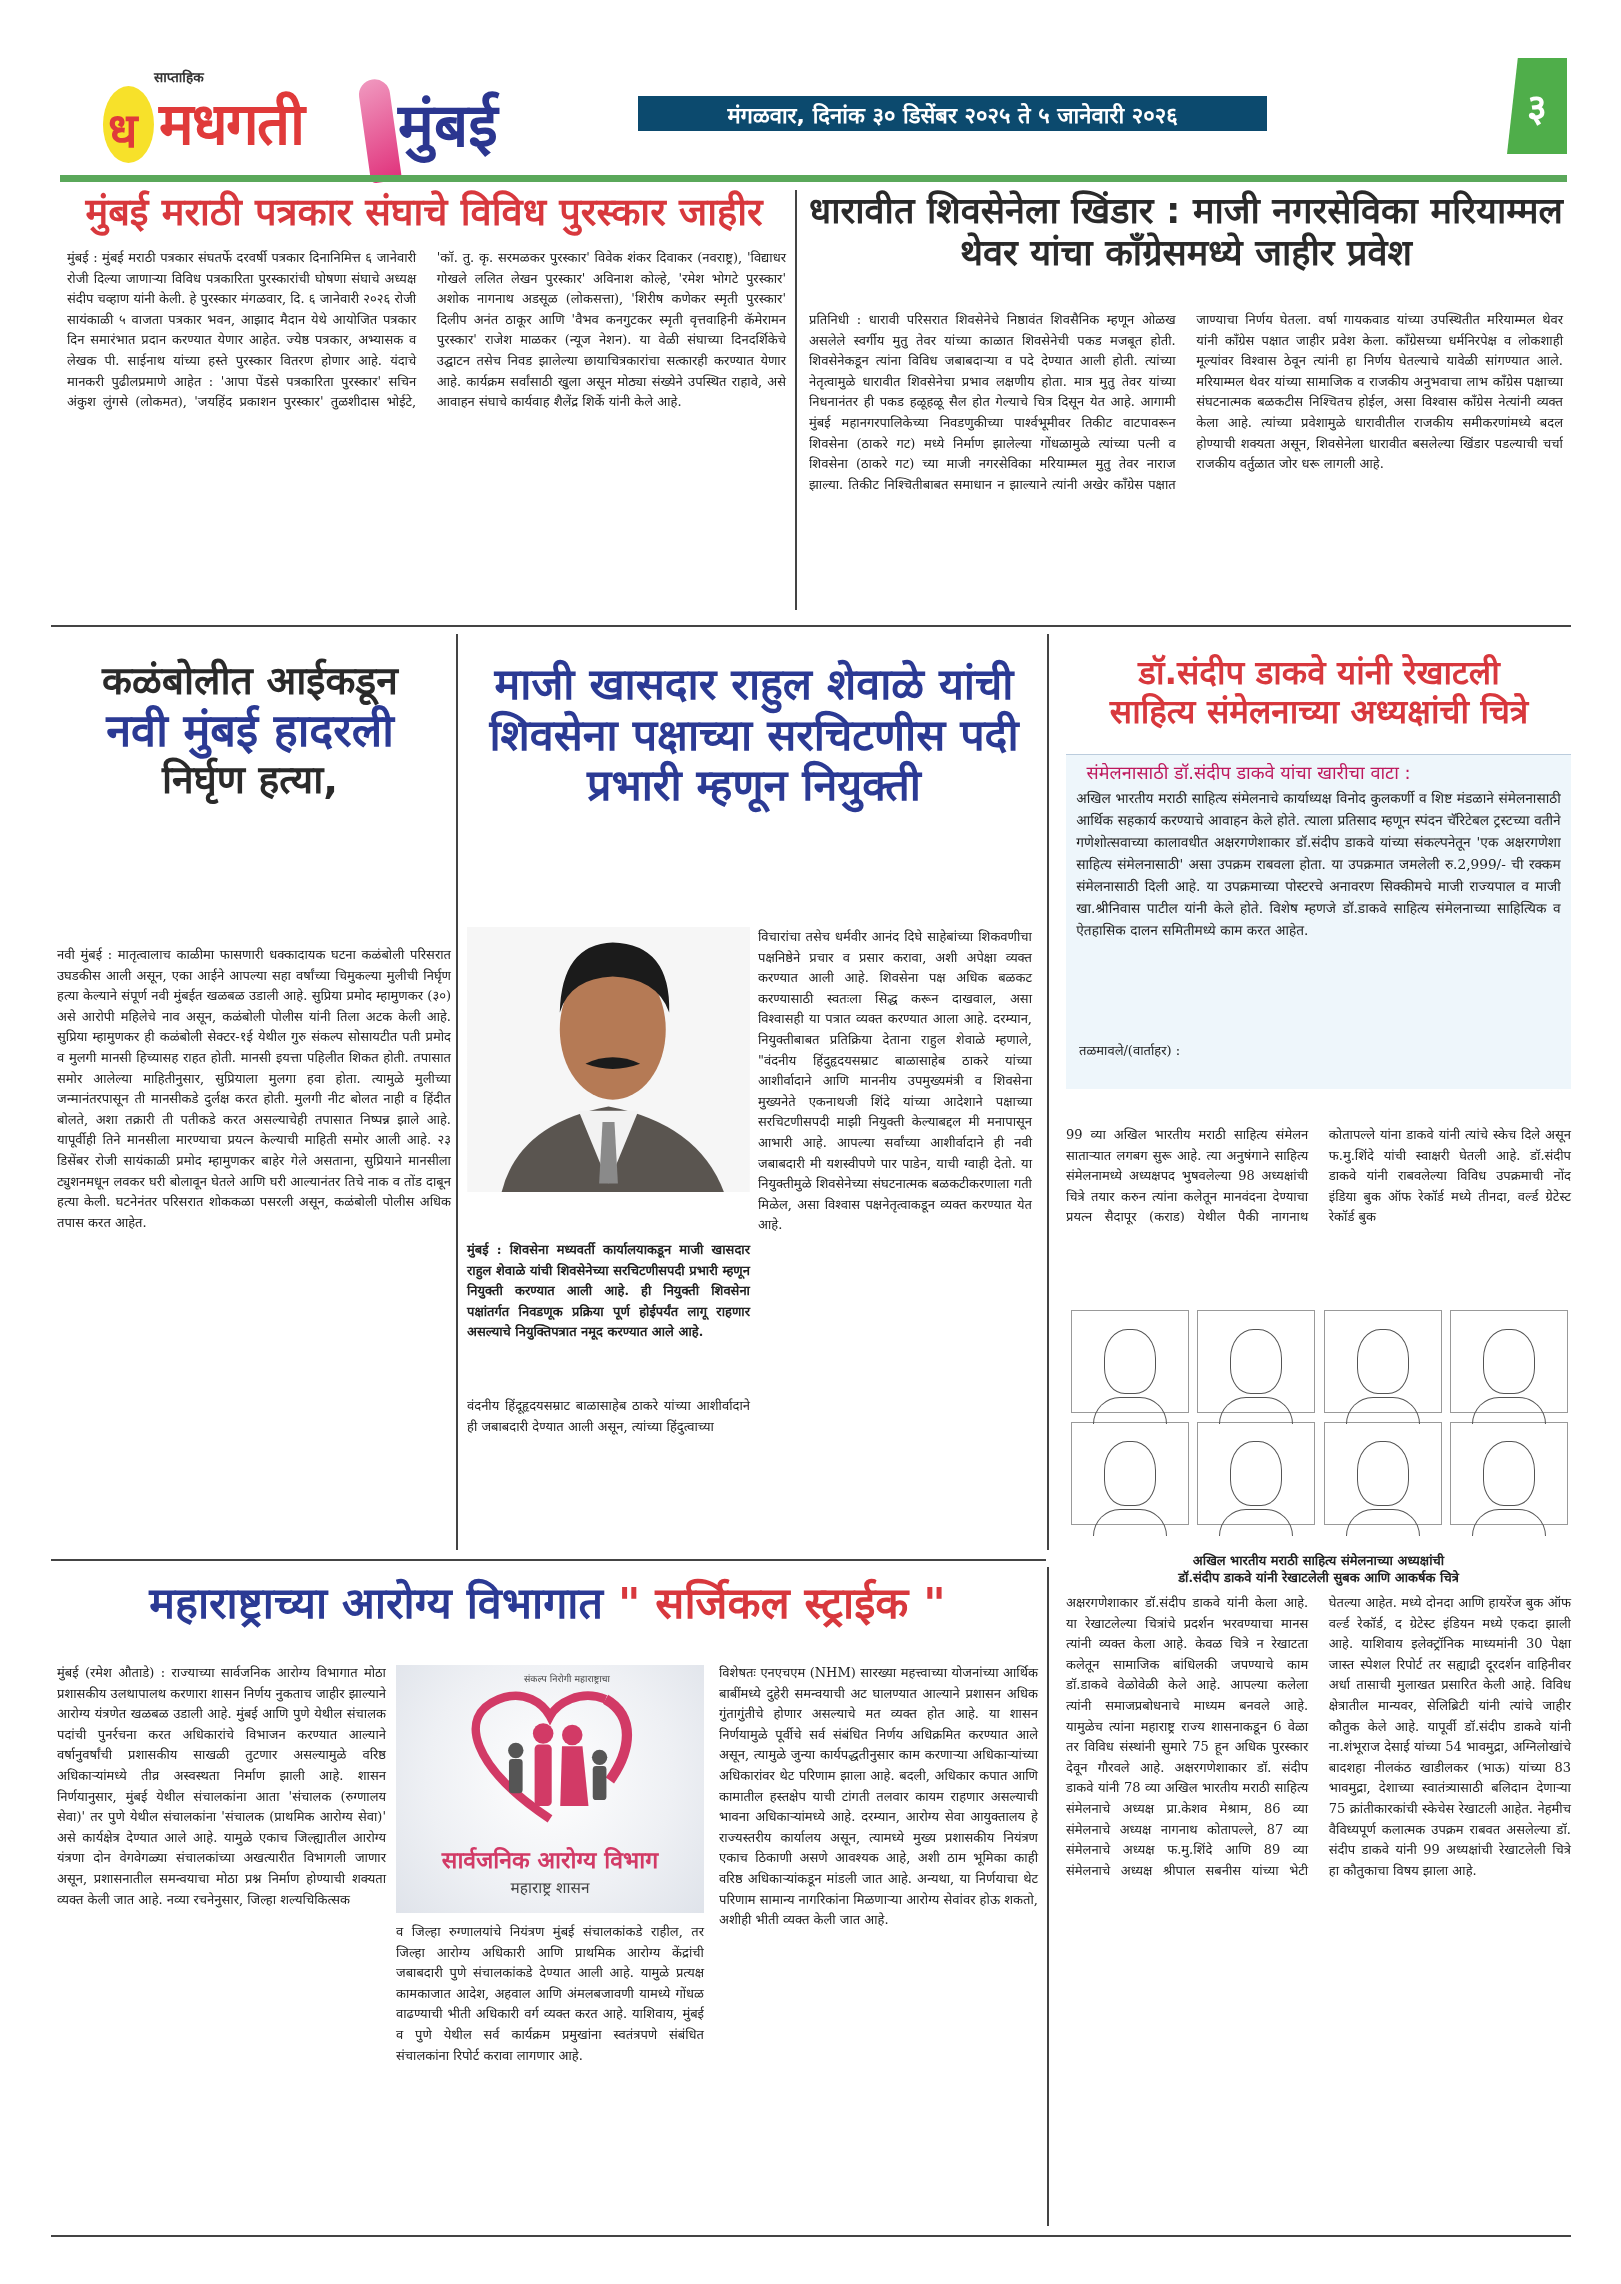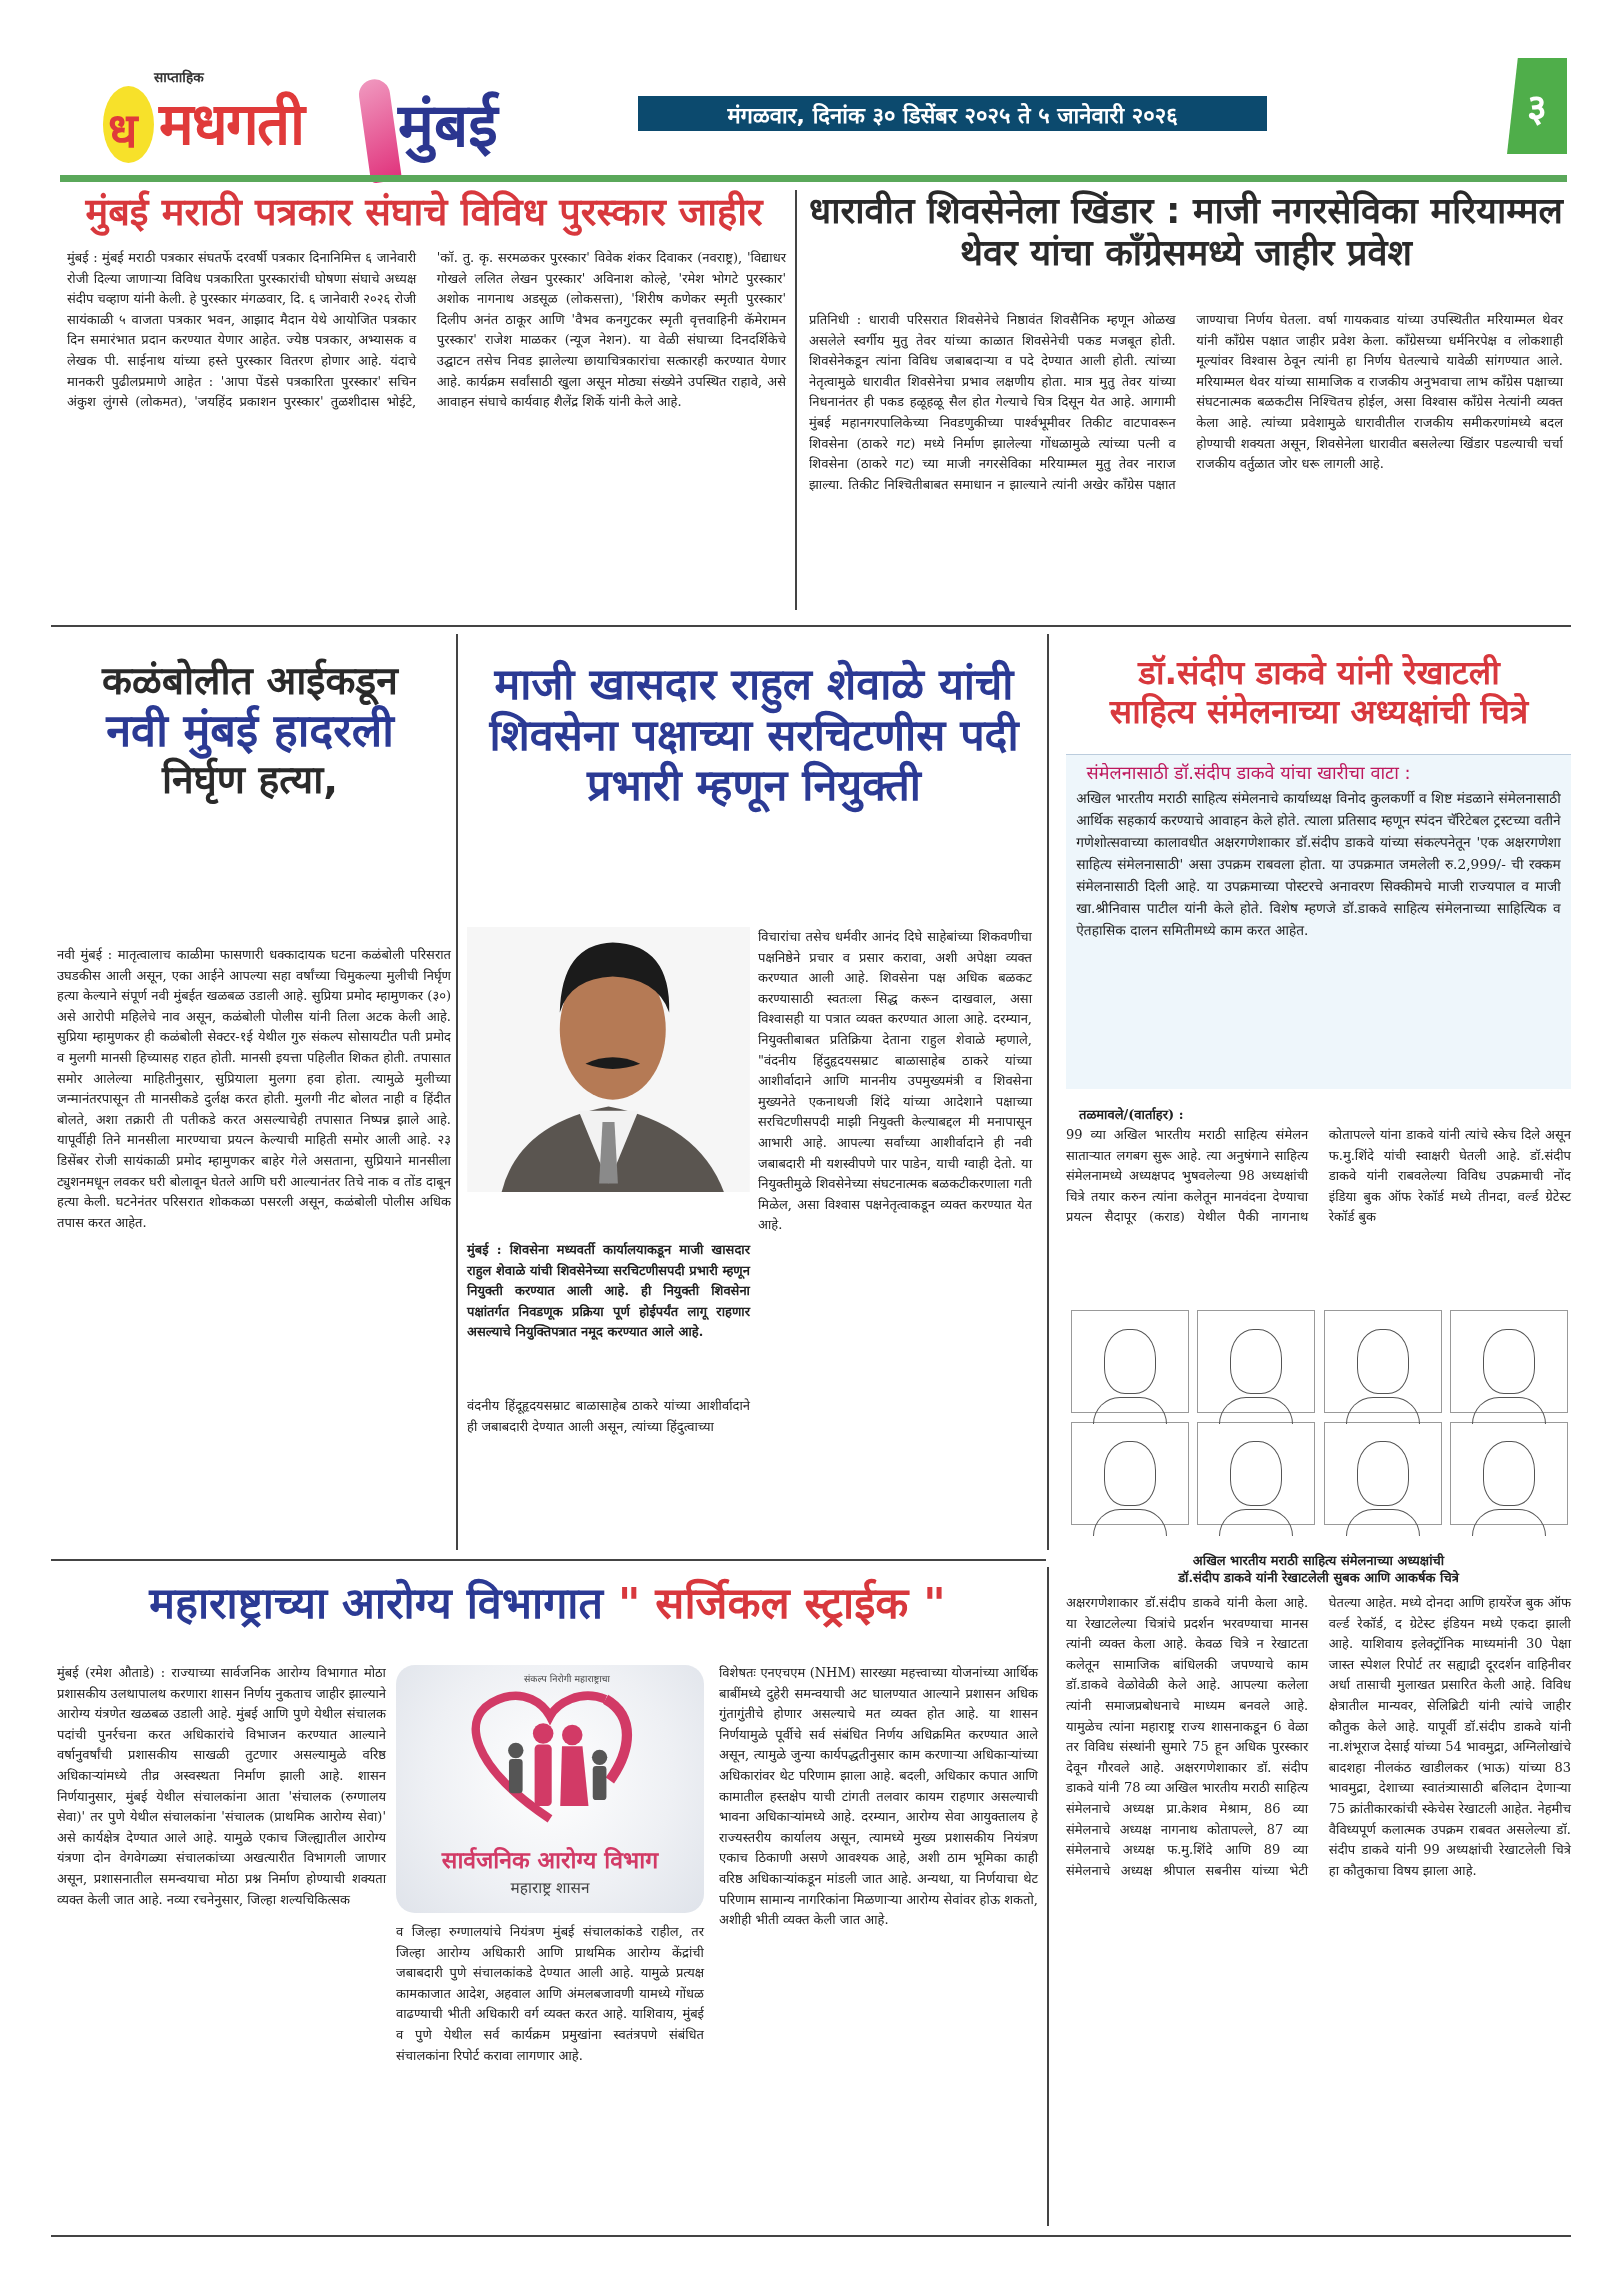--- a/index.html
+++ b/index.html
@@ -22,21 +22,21 @@
   .blue{color:#2b3a94;}
   .dark{color:#2a2a2a;}
   .body{font-size:13px;line-height:20.6px;text-align:justify;color:#222;font-family:"DejaVu Serif",serif;}
   .cols2{column-count:2;column-gap:20.6px;}
   .note-box{background:#eef6fb;border-top:1.7px solid #bcd;}
   .sketch-grid{display:grid;grid-template-columns:repeat(4,1fr);gap:8.6px;}
   .sketch{height:101px;border:0.9px solid #999;background:#fff;display:flex;align-items:center;justify-content:center;}
   .face{width:50px;height:63px;border:1.7px solid #555;border-radius:45% 45% 40% 40%;position:relative;}
   .face:after{content:"";position:absolute;left:-12px;right:-12px;bottom:-31px;height:26px;border:1.7px solid #555;border-bottom:none;border-radius:34px 34px 0 0;}
   .photo{background:linear-gradient(#f5f5f5,#fafafa);overflow:hidden;}
-  .logo-img{background:radial-gradient(circle at 50% 45%,#fff 0,#eef0f4 60%,#dfe3ea 100%);border-radius:19px;}
+  .logo-img{background:radial-gradient(circle at 50% 45%,#fff 0,#eef0f4 60%,#dfe3ea 100%);}
 </style>
 </head>
 <body>
 
 <div class="abs logo-small">साप्ताहिक</div>
 <div class="abs logo-circle"></div>
 <div class="abs logo-dha">ध</div>
 <div class="abs logo-main">मधगती</div>
 <div class="abs logo-hand"></div>
 <div class="abs logo-mumbai">मुंबई</div>
@@ -83,21 +83,21 @@
 <div class="abs vrule" style="left:1047px;top:634px;height:916px;"></div>
 
 <div class="abs" style="left:1062px;top:654px;width:514px;">
   <div class="hl red" style="font-size:33px;">डॉ.संदीप डाकवे यांनी रेखाटली</div>
   <div class="hl red" style="font-size:33px;">साहित्य संमेलनाच्या अध्यक्षांची चित्रे</div>
 </div>
 <div class="abs note-box" style="left:1066px;top:754px;width:505px;height:334px;">
   <div style="font-family:'DejaVu Sans',sans-serif;font-size:18px;padding:5.1px 8.6px 0 20.6px;color:#be185d;">संमेलनासाठी डॉ.संदीप डाकवे यांचा खारीचा वाटा :</div>
   <div class="body" style="padding:3.4px 10.3px 0 10.3px;font-size:13.7px;line-height:22px;">अखिल भारतीय मराठी साहित्य संमेलनाचे कार्याध्यक्ष विनोद कुलकर्णी व शिष्ट मंडळाने संमेलनासाठी आर्थिक सहकार्य करण्याचे आवाहन केले होते. त्याला प्रतिसाद म्हणून स्पंदन चॅरिटेबल ट्रस्टच्या वतीने गणेशोत्सवाच्या कालावधीत अक्षरगणेशाकार डॉ.संदीप डाकवे यांच्या संकल्पनेतून 'एक अक्षरगणेशा साहित्य संमेलनासाठी' असा उपक्रम राबवला होता. या उपक्रमात जमलेली रु.2,999/- ची रक्कम संमेलनासाठी दिली आहे. या उपक्रमाच्या पोस्टरचे अनावरण सिक्कीमचे माजी राज्यपाल व माजी खा.श्रीनिवास पाटील यांनी केले होते. विशेष म्हणजे डॉ.डाकवे साहित्य संमेलनाच्या साहित्यिक व ऐतहासिक दालन समितीमध्ये काम करत आहेत.</div>
 </div>
-<div class="abs body" style="left:1079px;top:1105px;width:171px;font-weight:bold;">तळमावले/(वार्ताहर) :</div>
+<div class="abs body" style="left:1079px;top:1041px;width:171px;font-weight:normal;">तळमावले/(वार्ताहर) :</div>
 <div class="abs body cols2" style="left:1066px;top:1125px;width:505px;height:175px;">99 व्या अखिल भारतीय मराठी साहित्य संमेलन साताऱ्यात लगबग सुरू आहे. त्या अनुषंगाने साहित्य संमेलनामध्ये अध्यक्षपद भुषवलेल्या 98 अध्यक्षांची चित्रे तयार करुन त्यांना कलेतून मानवंदना देण्याचा प्रयत्न सैदापूर (कराड) येथील पैकी नागनाथ कोतापल्ले यांना डाकवे यांनी त्यांचे स्केच दिले असून फ.मु.शिंदे यांची स्वाक्षरी घेतली आहे. डॉ.संदीप डाकवे यांनी राबवलेल्या विविध उपक्रमाची नोंद इंडिया बुक ऑफ रेकॉर्ड मध्ये तीनदा, वर्ल्ड ग्रेटेस्ट रेकॉर्ड बुक</div>
 <div class="abs sketch-grid" style="left:1071px;top:1310px;width:497px;">
   <div class="sketch">
       <div class="face"></div>
     </div>
   <div class="sketch">
       <div class="face"></div>
     </div>
   <div class="sketch">
       <div class="face"></div>

